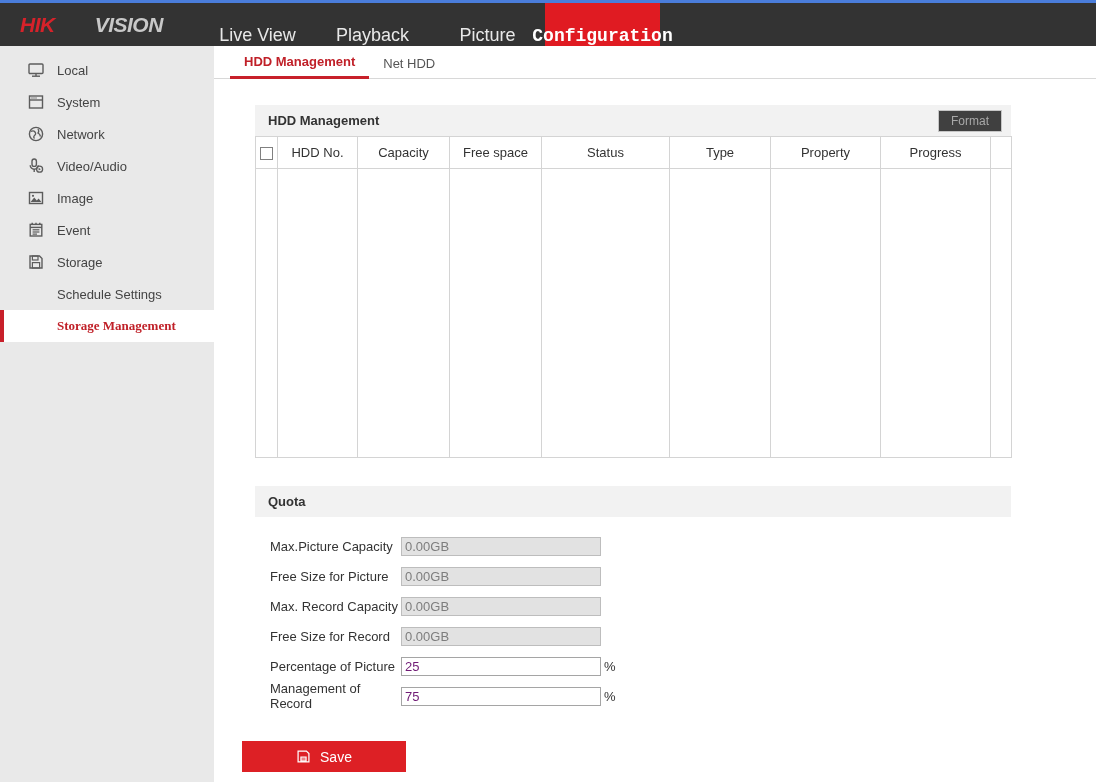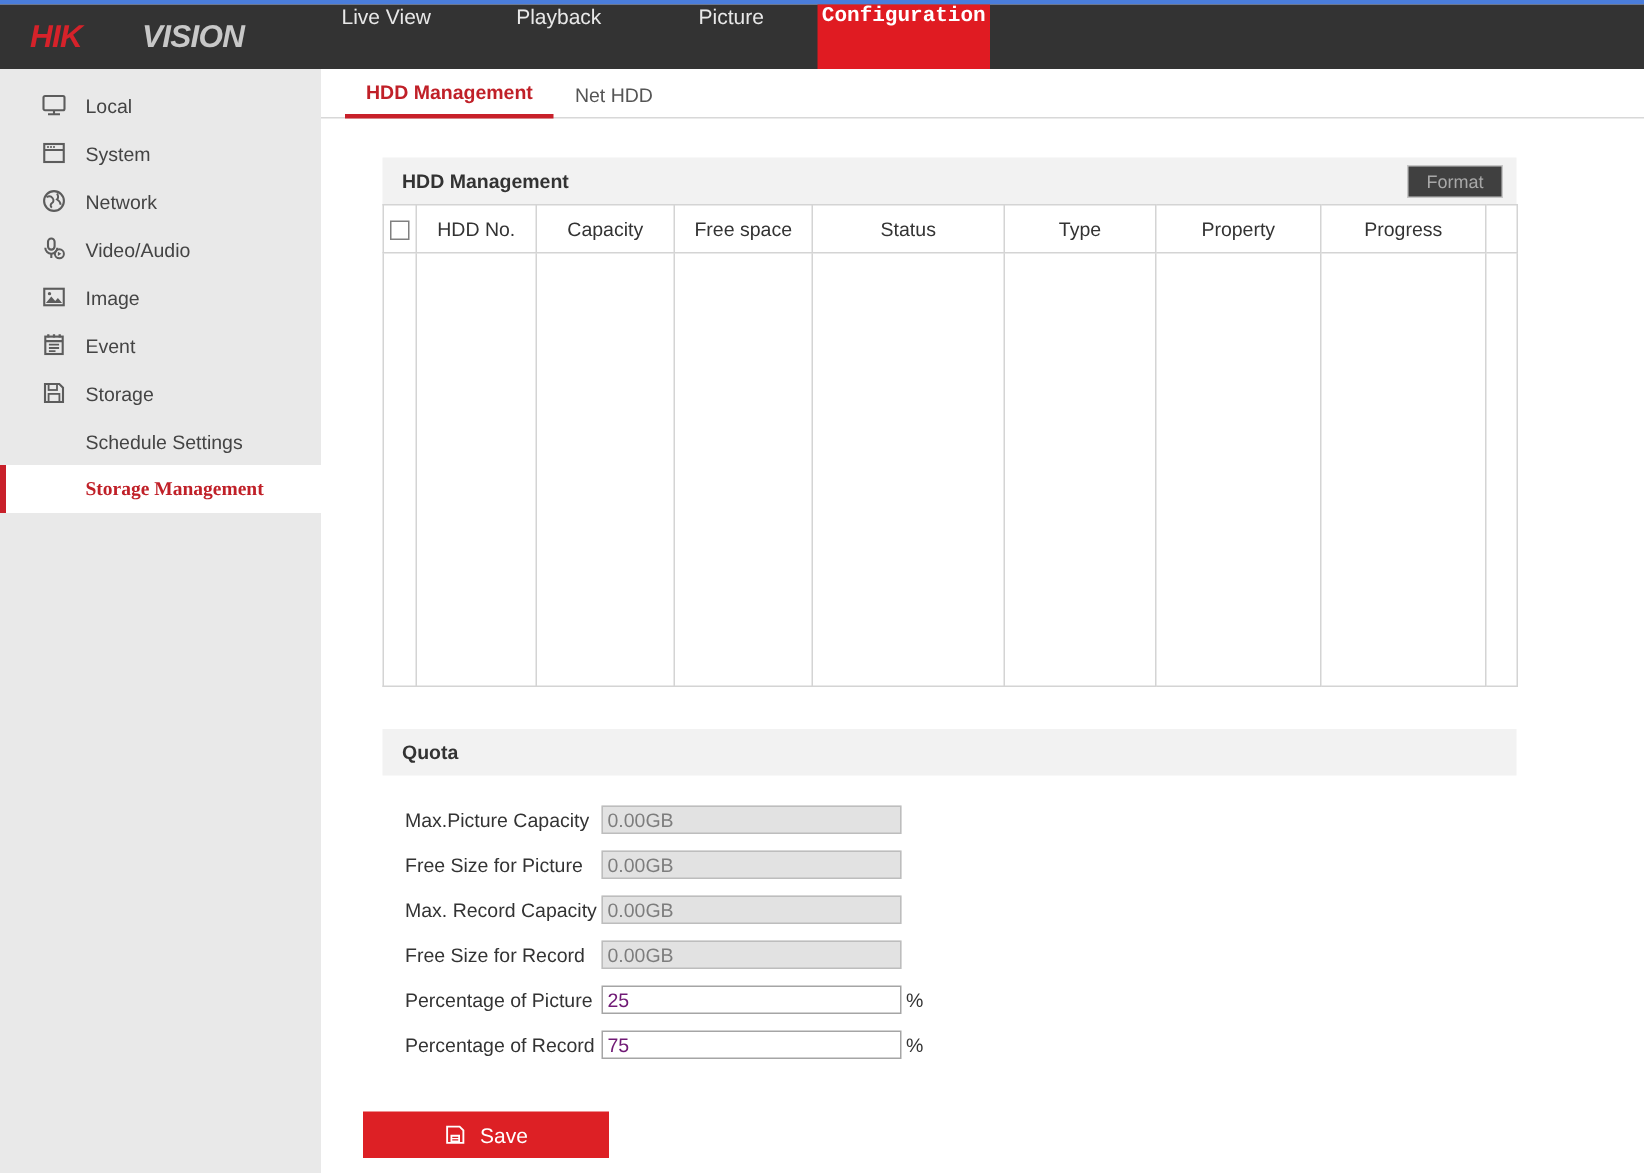--- a/index.html
+++ b/index.html
@@ -46,24 +46,24 @@
   .logo .hik { color: #d6222a; }
   .logo .vision { color: #c8c8c8; margin-left: 40px; }
 
   .nav {
     display: flex;
     align-items: stretch;
   }
   .nav-item {
     width: 115px;
     display: flex;
-    align-items: flex-start;
+    align-items: flex-end;
     justify-content: center;
     color: #e8e8e8;
-    font-size: 14px;
+    font-size: 18px;
     cursor: pointer;
     box-sizing: border-box;
   }
   .nav-item.active {
     background: #e01b22;
     color: #ffffff;
     font-weight: bold;
     font-family: Liberation Mono, monospace;
   }
 
@@ -494,21 +494,21 @@
           <span class="q-unit"></span>
         </div>
 
         <div class="q-row">
           <div class="q-label">Percentage of Picture</div>
           <input class="q-input" type="text" value="25" style="">
           <span class="q-unit">%</span>
         </div>
 
         <div class="q-row">
-          <div class="q-label">Percentage of Record</div>
+          <div class="q-label">Management of Record</div>
           <input class="q-input" type="text" value="75" style="">
           <span class="q-unit">%</span>
         </div>
 
       </div>
     </div>
 
     <div class="save-wrap">
       <button class="btn-save">
         <span>

